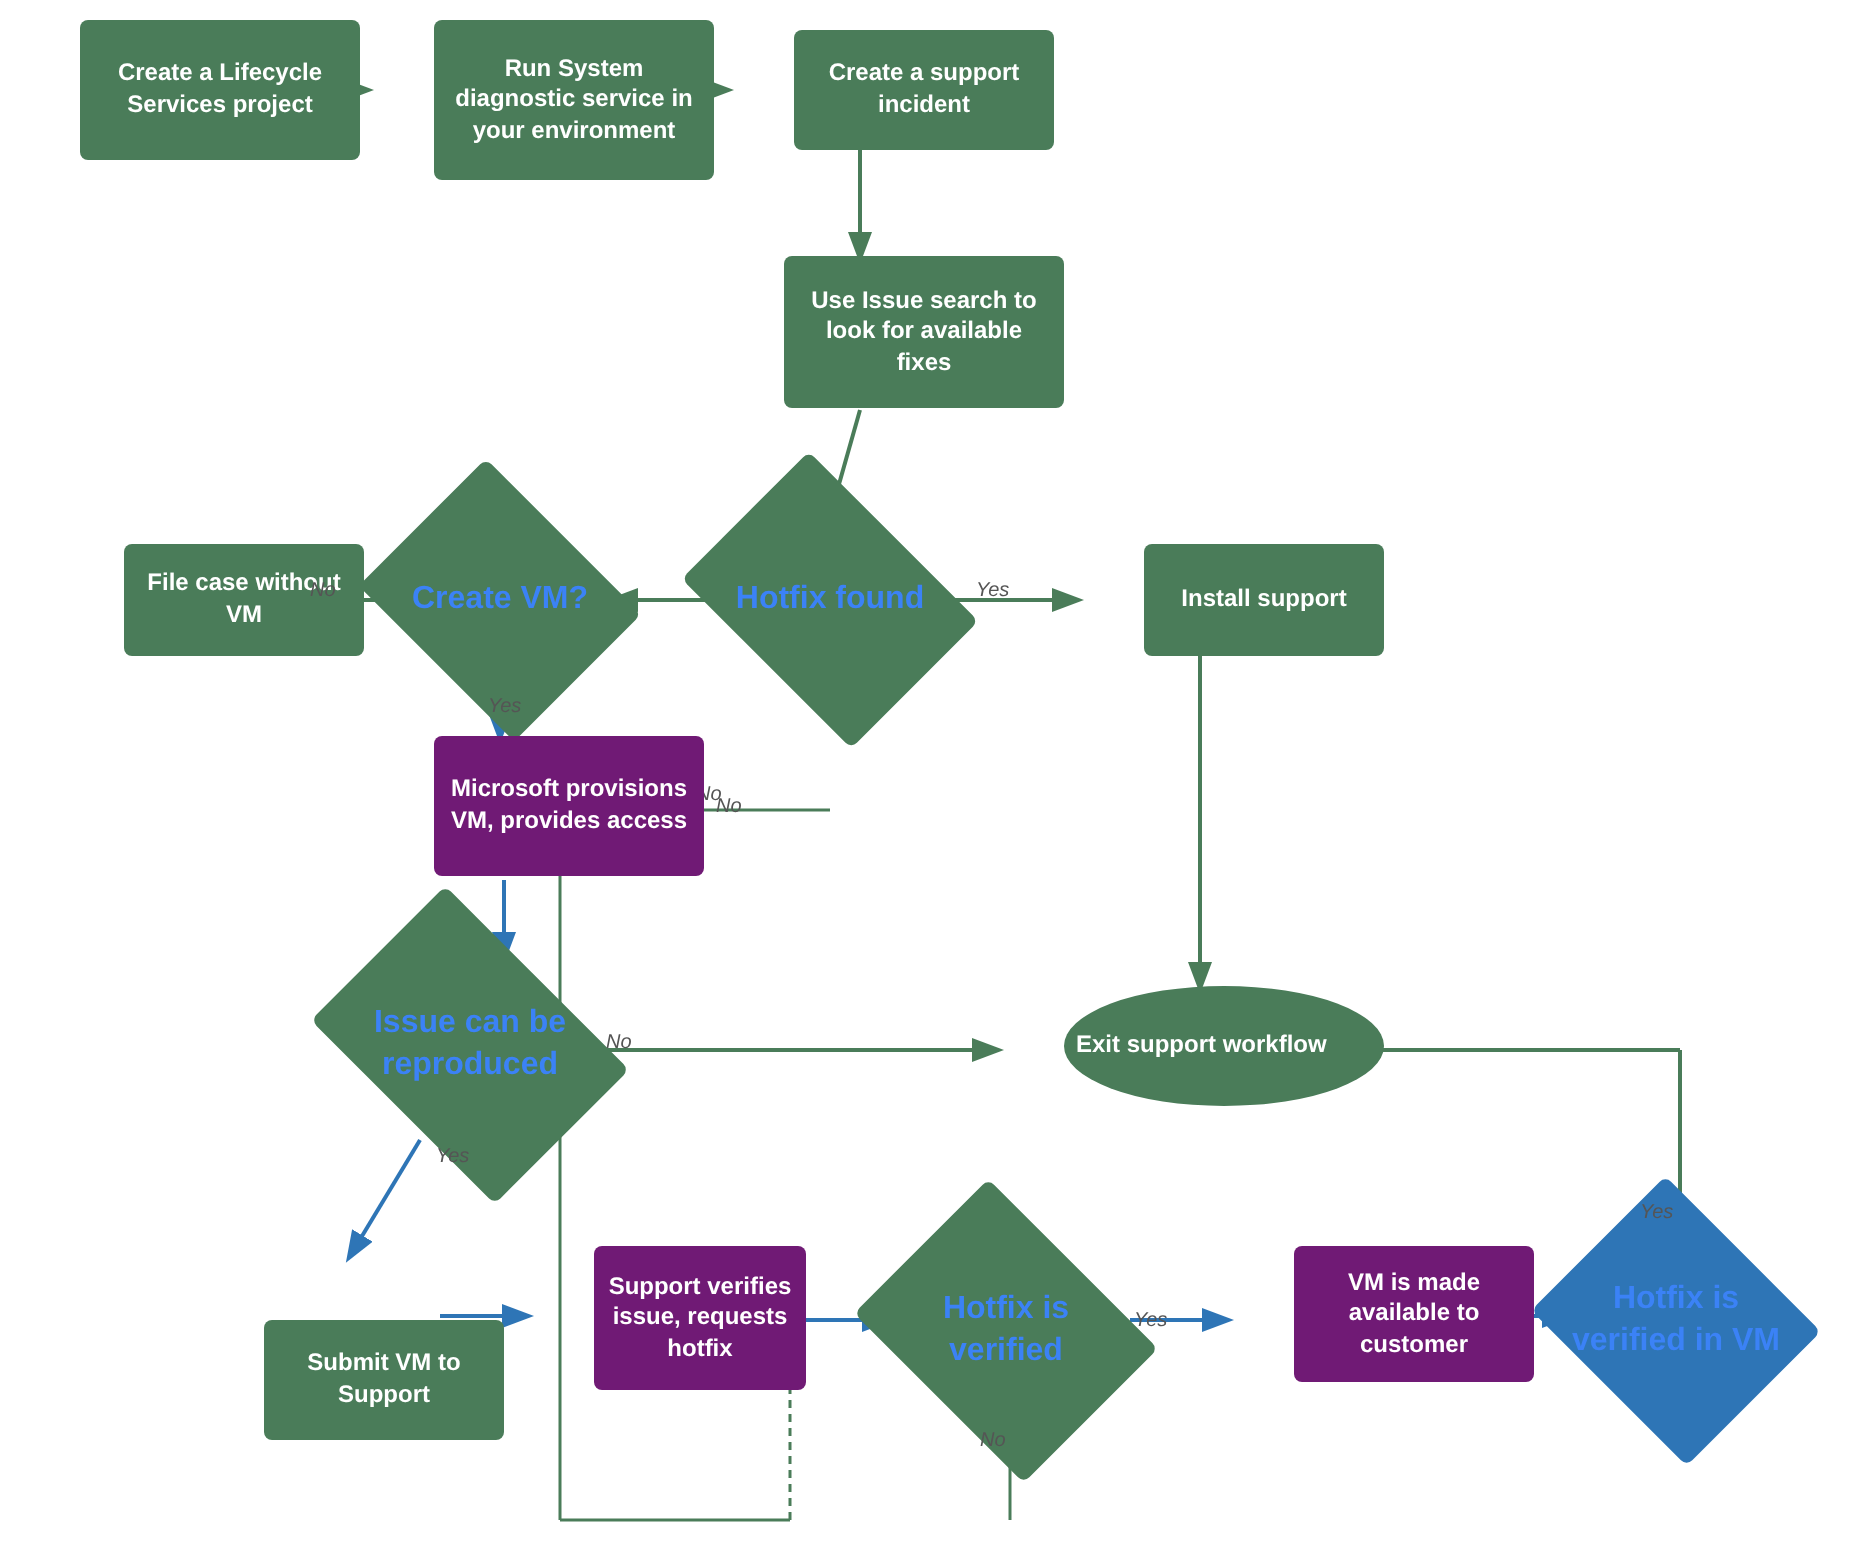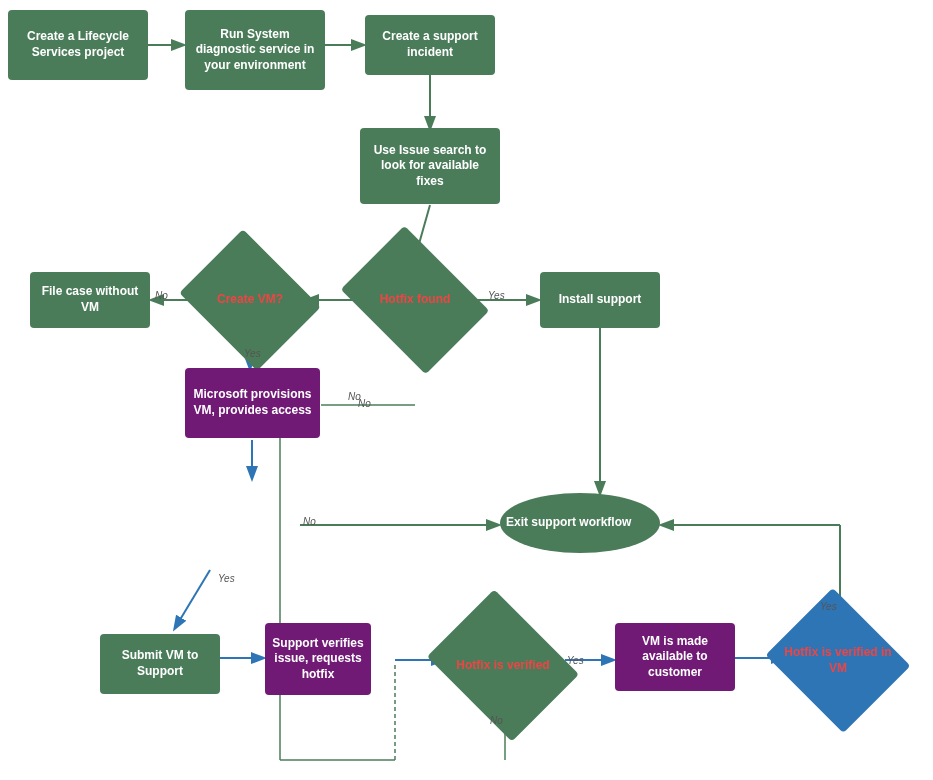--- a/index.html
+++ b/index.html
@@ -29,20 +29,21 @@
       position: absolute;
       display: flex;
       align-items: center;
       justify-content: center;
       text-align: center;
       font-size: 12px;
       font-weight: 600;
       color: #fff;
       z-index: 2;
       line-height: 1.3;
+      margin-left: 32px;
     }
     .rect-green {
       background: #4a7c59;
       border-radius: 4px;
     }
     .rect-blue {
       background: #701a75;
       border-radius: 4px;
     }
     .diamond {
@@ -62,22 +63,22 @@
       position: absolute;
       top: 0; left: 0;
       border-radius: 4px;
     }
     .diamond-inner-blue {
       background: #2E75B6;
     }
     .diamond-text {
       position: relative;
       z-index: 3;
-      color: #ef4444;
-      font-size: 12px;
+      color: #3b82f6;
+      font-size: 16px;
       font-weight: 600;
       text-align: center;
       line-height: 1.3;
     }
     .oval-green {
       background: #4a7c59;
       border-radius: 50%;
       display: flex;
       align-items: center;
       justify-content: flex-start;
@@ -185,28 +186,32 @@
   <span class="label-text" style="left:244px; top:348px;">Yes</span>
 
   <div class="node rect-green" style="left:30px; top:272px; width:120px; height:56px; padding:6px;">
     <span>File case without VM</span>
   </div>
 
   <div class="node rect-blue" style="left:185px; top:368px; width:135px; height:70px; padding:6px;">
     <span>Microsoft provisions VM, provides access</span>
   </div>
 
+  <div class="diamond" style="left:170px; top:475px; width:130px; height:95px;">
+    <div class="diamond-inner"></div>
+    <span class="diamond-text">Issue can be reproduced</span>
+  </div>
   <span class="label-text" style="left:303px; top:516px;">No</span>
   <span class="label-text" style="left:218px; top:573px;">Yes</span>
 
   <div class="node oval-green" style="left:500px; top:493px; width:160px; height:60px; padding:6px;">
     <span>Exit support workflow</span>
   </div>
 
-  <div class="node rect-green" style="left:100px; top:634px; width:120px; height:60px; padding:6px;">
+  <div class="node rect-green" style="left:100px; top:660px; width:120px; height:60px; padding:6px;">
     <span>Submit VM to Support</span>
   </div>
 
   <div class="node rect-blue" style="left:265px; top:623px; width:106px; height:72px; padding:6px;">
     <span>Support verifies issue, requests hotfix</span>
   </div>
 
   <div class="diamond" style="left:443px; top:618px; width:120px; height:95px;">
     <div class="diamond-inner"></div>
     <span class="diamond-text">Hotfix is verified</span>

